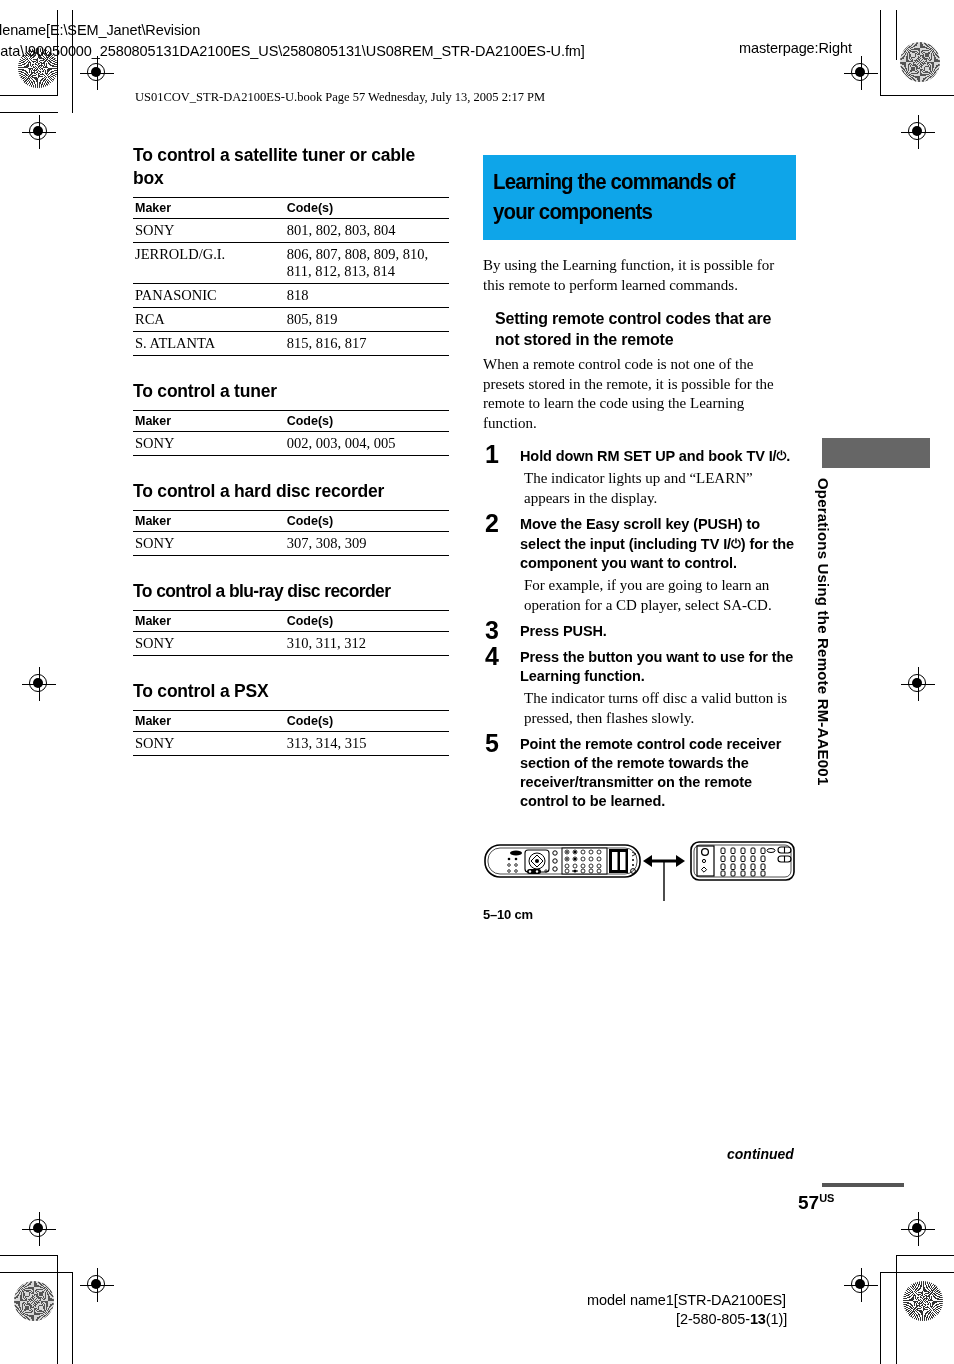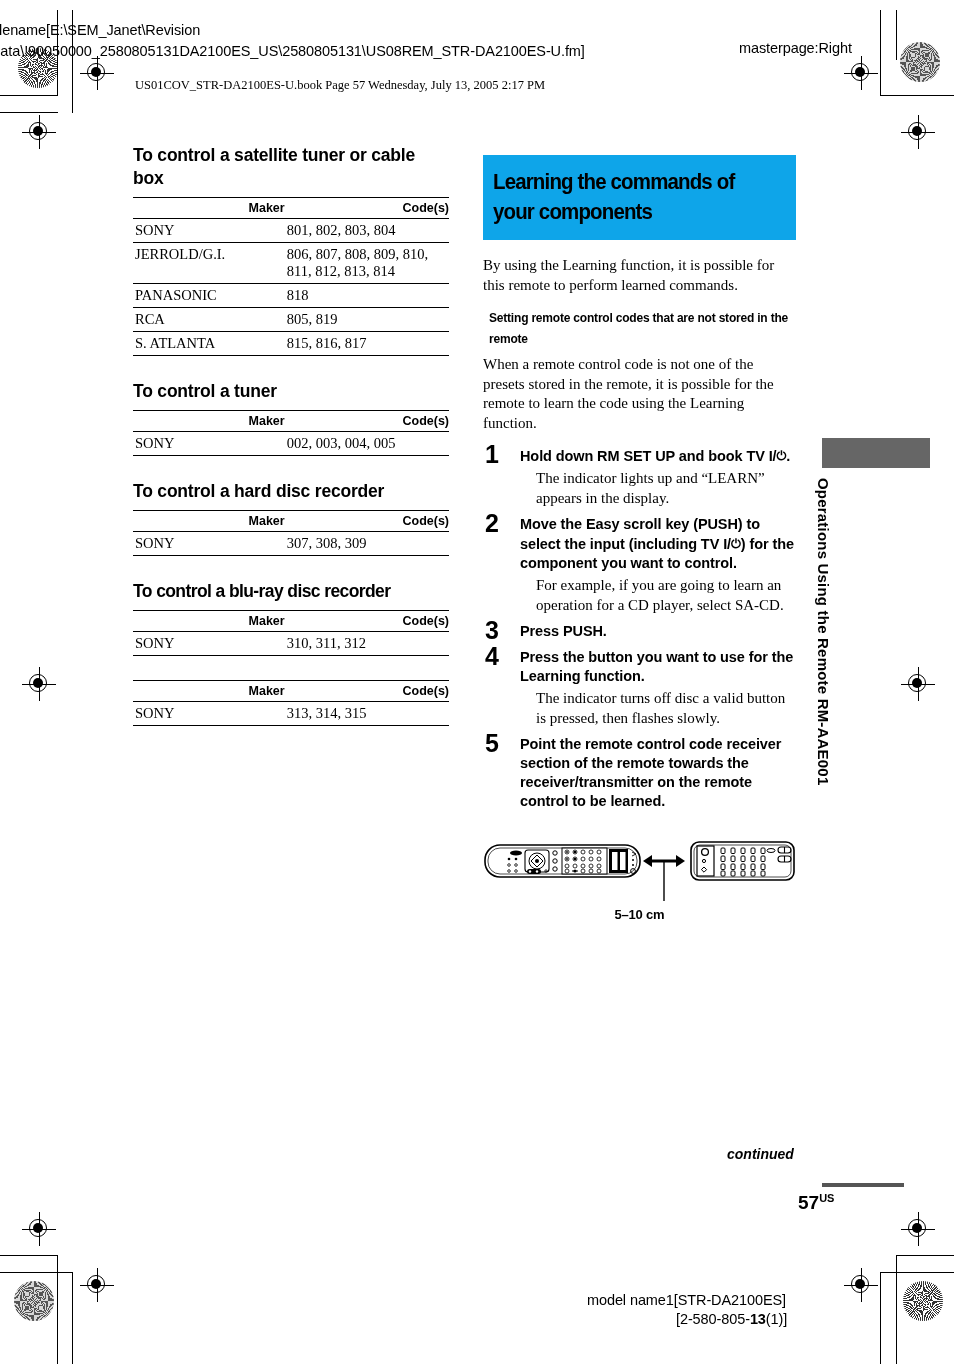--- a/index.html
+++ b/index.html
@@ -108,21 +108,21 @@
 
   table.codes {
     border-collapse: collapse;
     width: 100%;
     margin: 0 0 24px 0;
   }
   table.codes th {
     font-family: "Liberation Sans", sans-serif;
     font-weight: bold;
     font-size: 12.5px;
-    text-align: right;
+    text-align: left;
     padding: 3px 0 3px 2px;
     border-top: 1.6px solid #000;
     border-bottom: 1px solid #000;
   }
   table.codes td {
     font-family: "Liberation Serif", serif;
     font-size: 14.5px;
     text-align: left;
     padding: 3px 0 3px 2px;
     border-bottom: 1px solid #000;
@@ -149,23 +149,23 @@
 
   p.body {
     font-family: "Liberation Serif", serif;
     font-size: 15px;
     line-height: 19.5px;
     margin: 0 0 13px 0;
   }
   h3.sub {
     font-family: "Liberation Sans", sans-serif;
     font-weight: bold;
-    font-size: 12px;
+    font-size: 16px;
     line-height: 21px;
-    margin: 0 0 5px 6px;
+    margin: 0 0 5px 12px;
     letter-spacing: -0.2px;
   }
 
   .step {
     position: relative;
     padding-left: 37px;
     margin-bottom: 7px;
   }
   .step .num {
     position: absolute;
@@ -181,40 +181,40 @@
     font-weight: bold;
     font-size: 14.5px;
     line-height: 19px;
     margin: 0;
     letter-spacing: -0.1px;
   }
   .step .detail {
     font-family: "Liberation Serif", serif;
     font-size: 15px;
     line-height: 19.5px;
-    margin: 3px 0 0 16px;
+    margin: 3px 0 0 4px;
   }
   .pwr {
     font-family: "DejaVu Sans", sans-serif;
     font-size: 12.5px;
     vertical-align: 1px;
   }
 
   
   .figure {
     margin-top: 18px;
     position: relative;
     width: 313px;
     height: 78px;
   }
   .figcap {
     font-family: "Liberation Sans", sans-serif;
     font-weight: bold;
     font-size: 13px;
-    text-align: center;
+    text-align: left;
     width: 313px;
     margin-top: 6px;
     letter-spacing: -0.2px;
   }
 
   
   .tab-block {
     position: absolute;
     left: 822px;
     top: 438px;
@@ -358,21 +358,21 @@
 <div class="mark-line" style="left:72px;top:1272px;width:1.3px;height:92px;"></div>
 
 <div class="mark-line" style="left:896px;top:1255px;width:58px;height:1.3px;"></div>
 <div class="mark-line" style="left:880px;top:1272px;width:74px;height:1.3px;"></div>
 <div class="mark-line" style="left:896px;top:1255px;width:1.3px;height:109px;"></div>
 <div class="mark-line" style="left:880px;top:1272px;width:1.3px;height:92px;"></div>
 
 <div class="slug" style="left:-8px; top:22px;">filename[E:\SEM_Janet\Revision</div>
 <div class="slug" style="left:-10px; top:43px;">Data\!90050000_2580805131DA2100ES_US\2580805131\US08REM_STR-DA2100ES-U.fm]</div>
 <div class="slug" style="left:739px; top:40px;">masterpage:Right</div>
-<div class="bookline" style="left:135px; top:78px;">US01COV_STR-DA2100ES-U.book  Page 57  Wednesday, July 13, 2005  2:17 PM</div>
+<div class="bookline" style="left:135px; top:90px;">US01COV_STR-DA2100ES-U.book  Page 57  Wednesday, July 13, 2005  2:17 PM</div>
 
 <div class="col-left">
 
   <h2 class="sect">To control a satellite tuner or cable box</h2>
   <table class="codes">
     <tbody>
         <tr>
       <th class="c-maker">Maker</th>
       <th>Code(s)</th>
     </tr>
@@ -434,20 +434,21 @@
       <th class="c-maker">Maker</th>
       <th>Code(s)</th>
     </tr>
     <tr>
       <td>SONY</td>
       <td>310, 311, 312</td>
     </tr>
   </tbody>
     </table>
 
+  <h2 class="sect">To control a PSX</h2>
   <table class="codes">
     <tbody>
         <tr>
       <th class="c-maker">Maker</th>
       <th>Code(s)</th>
     </tr>
     <tr>
       <td>SONY</td>
       <td>313, 314, 315</td>
     </tr>

